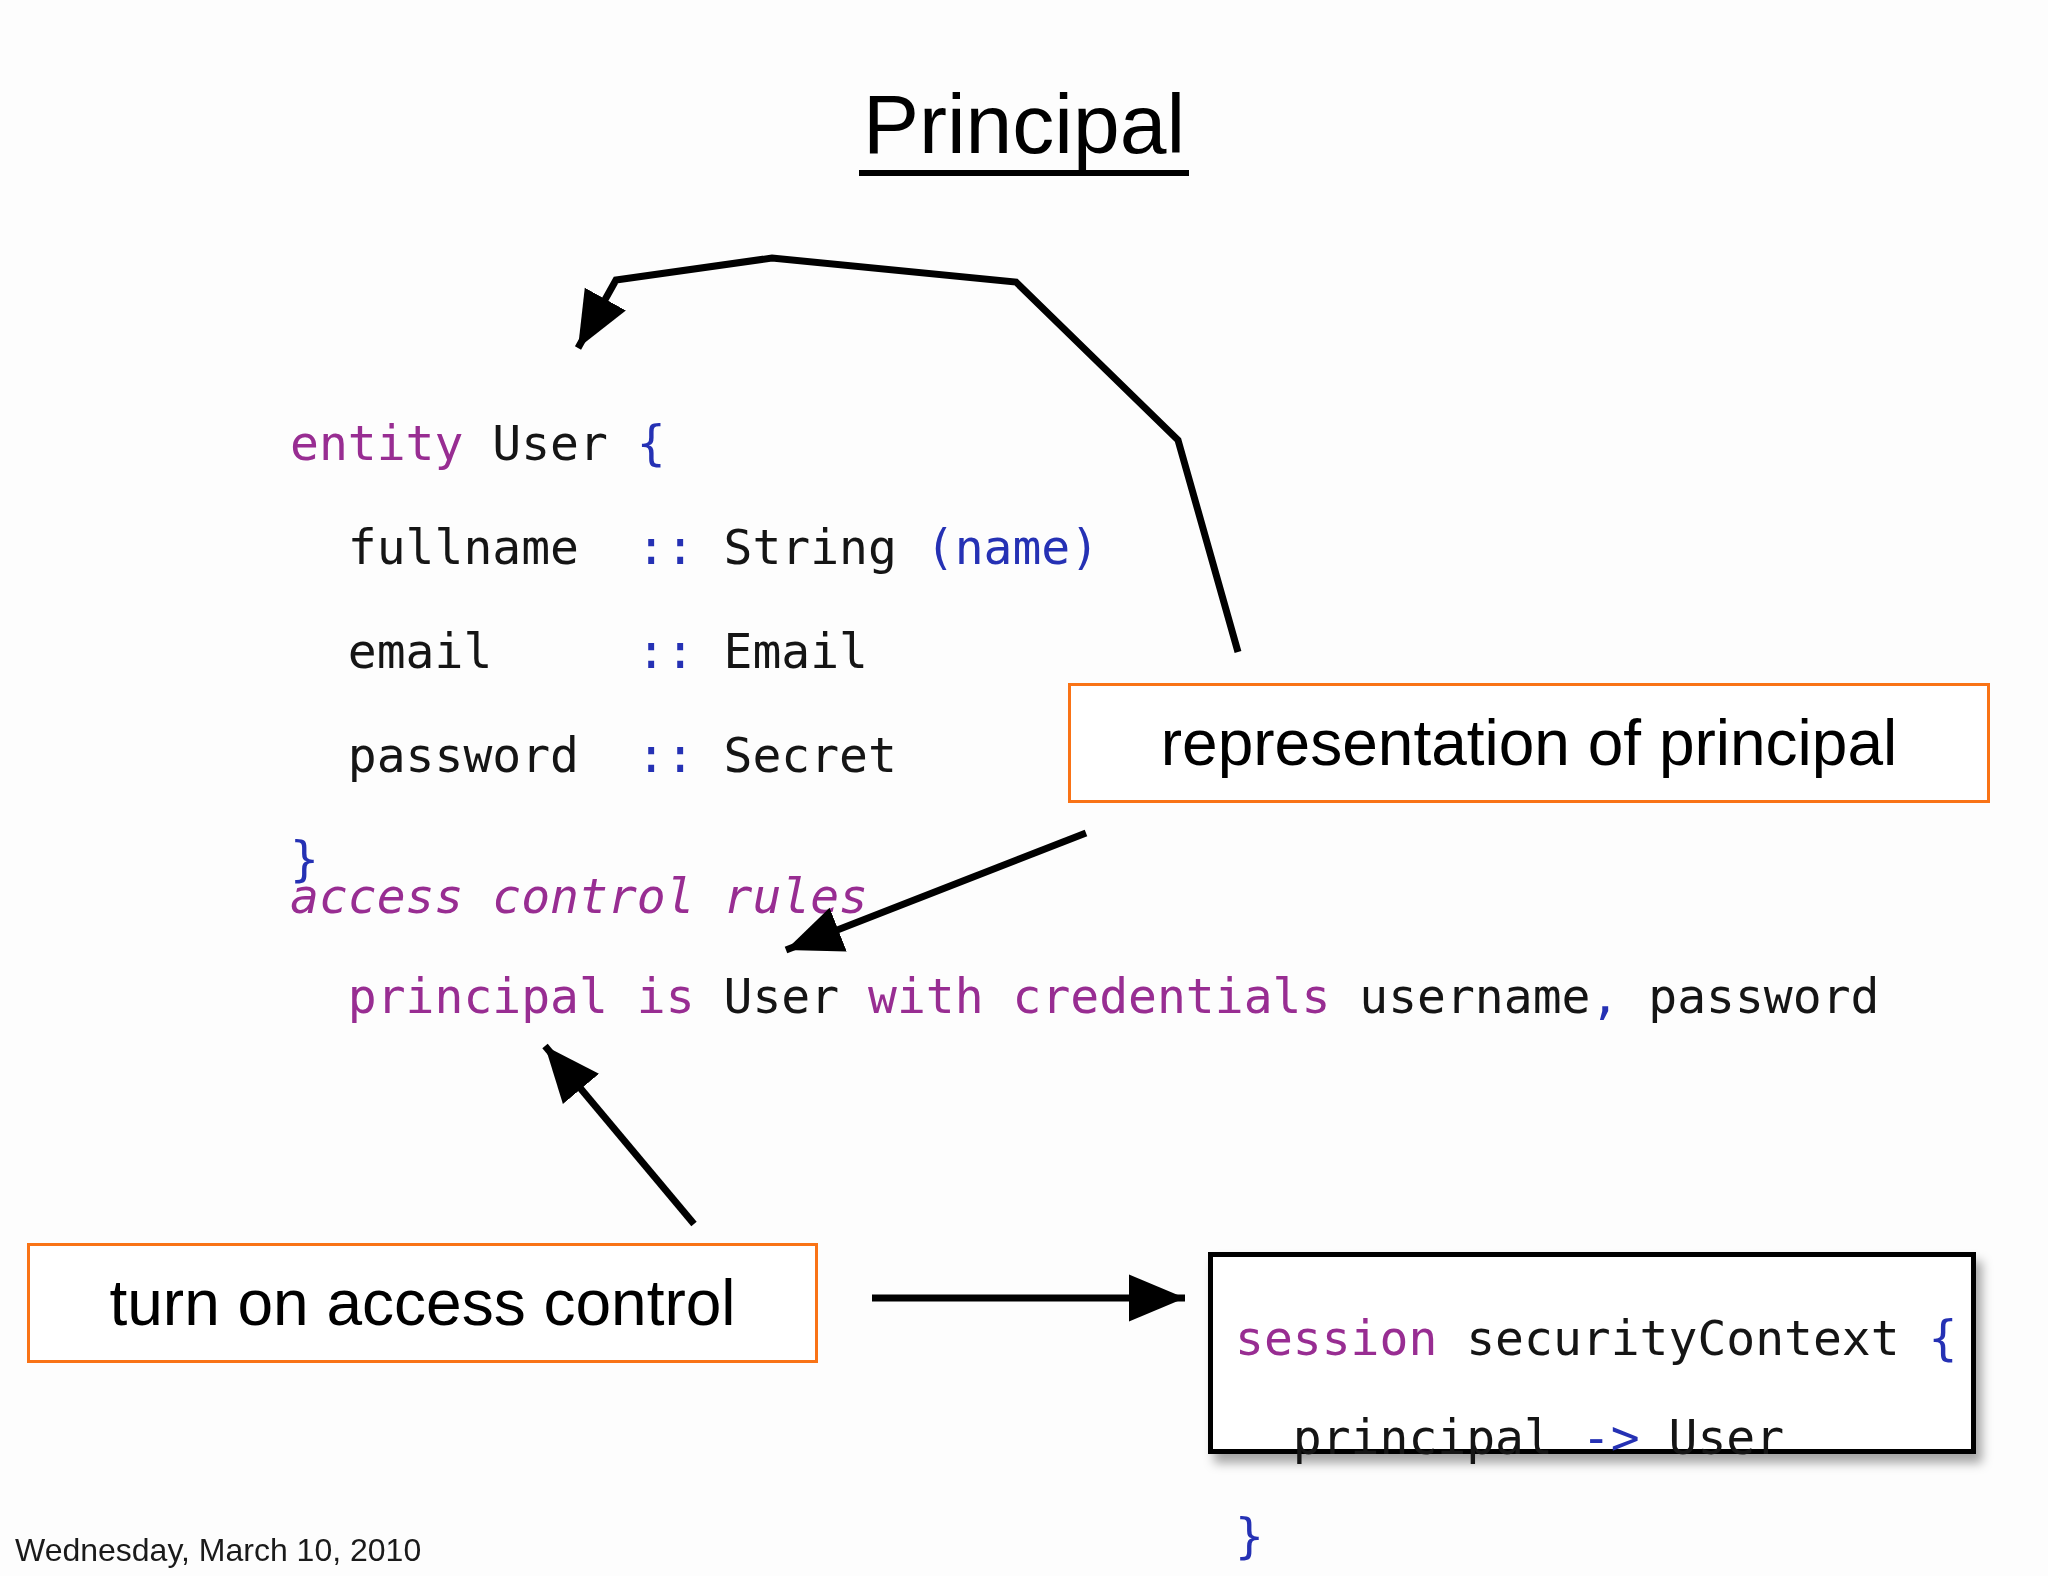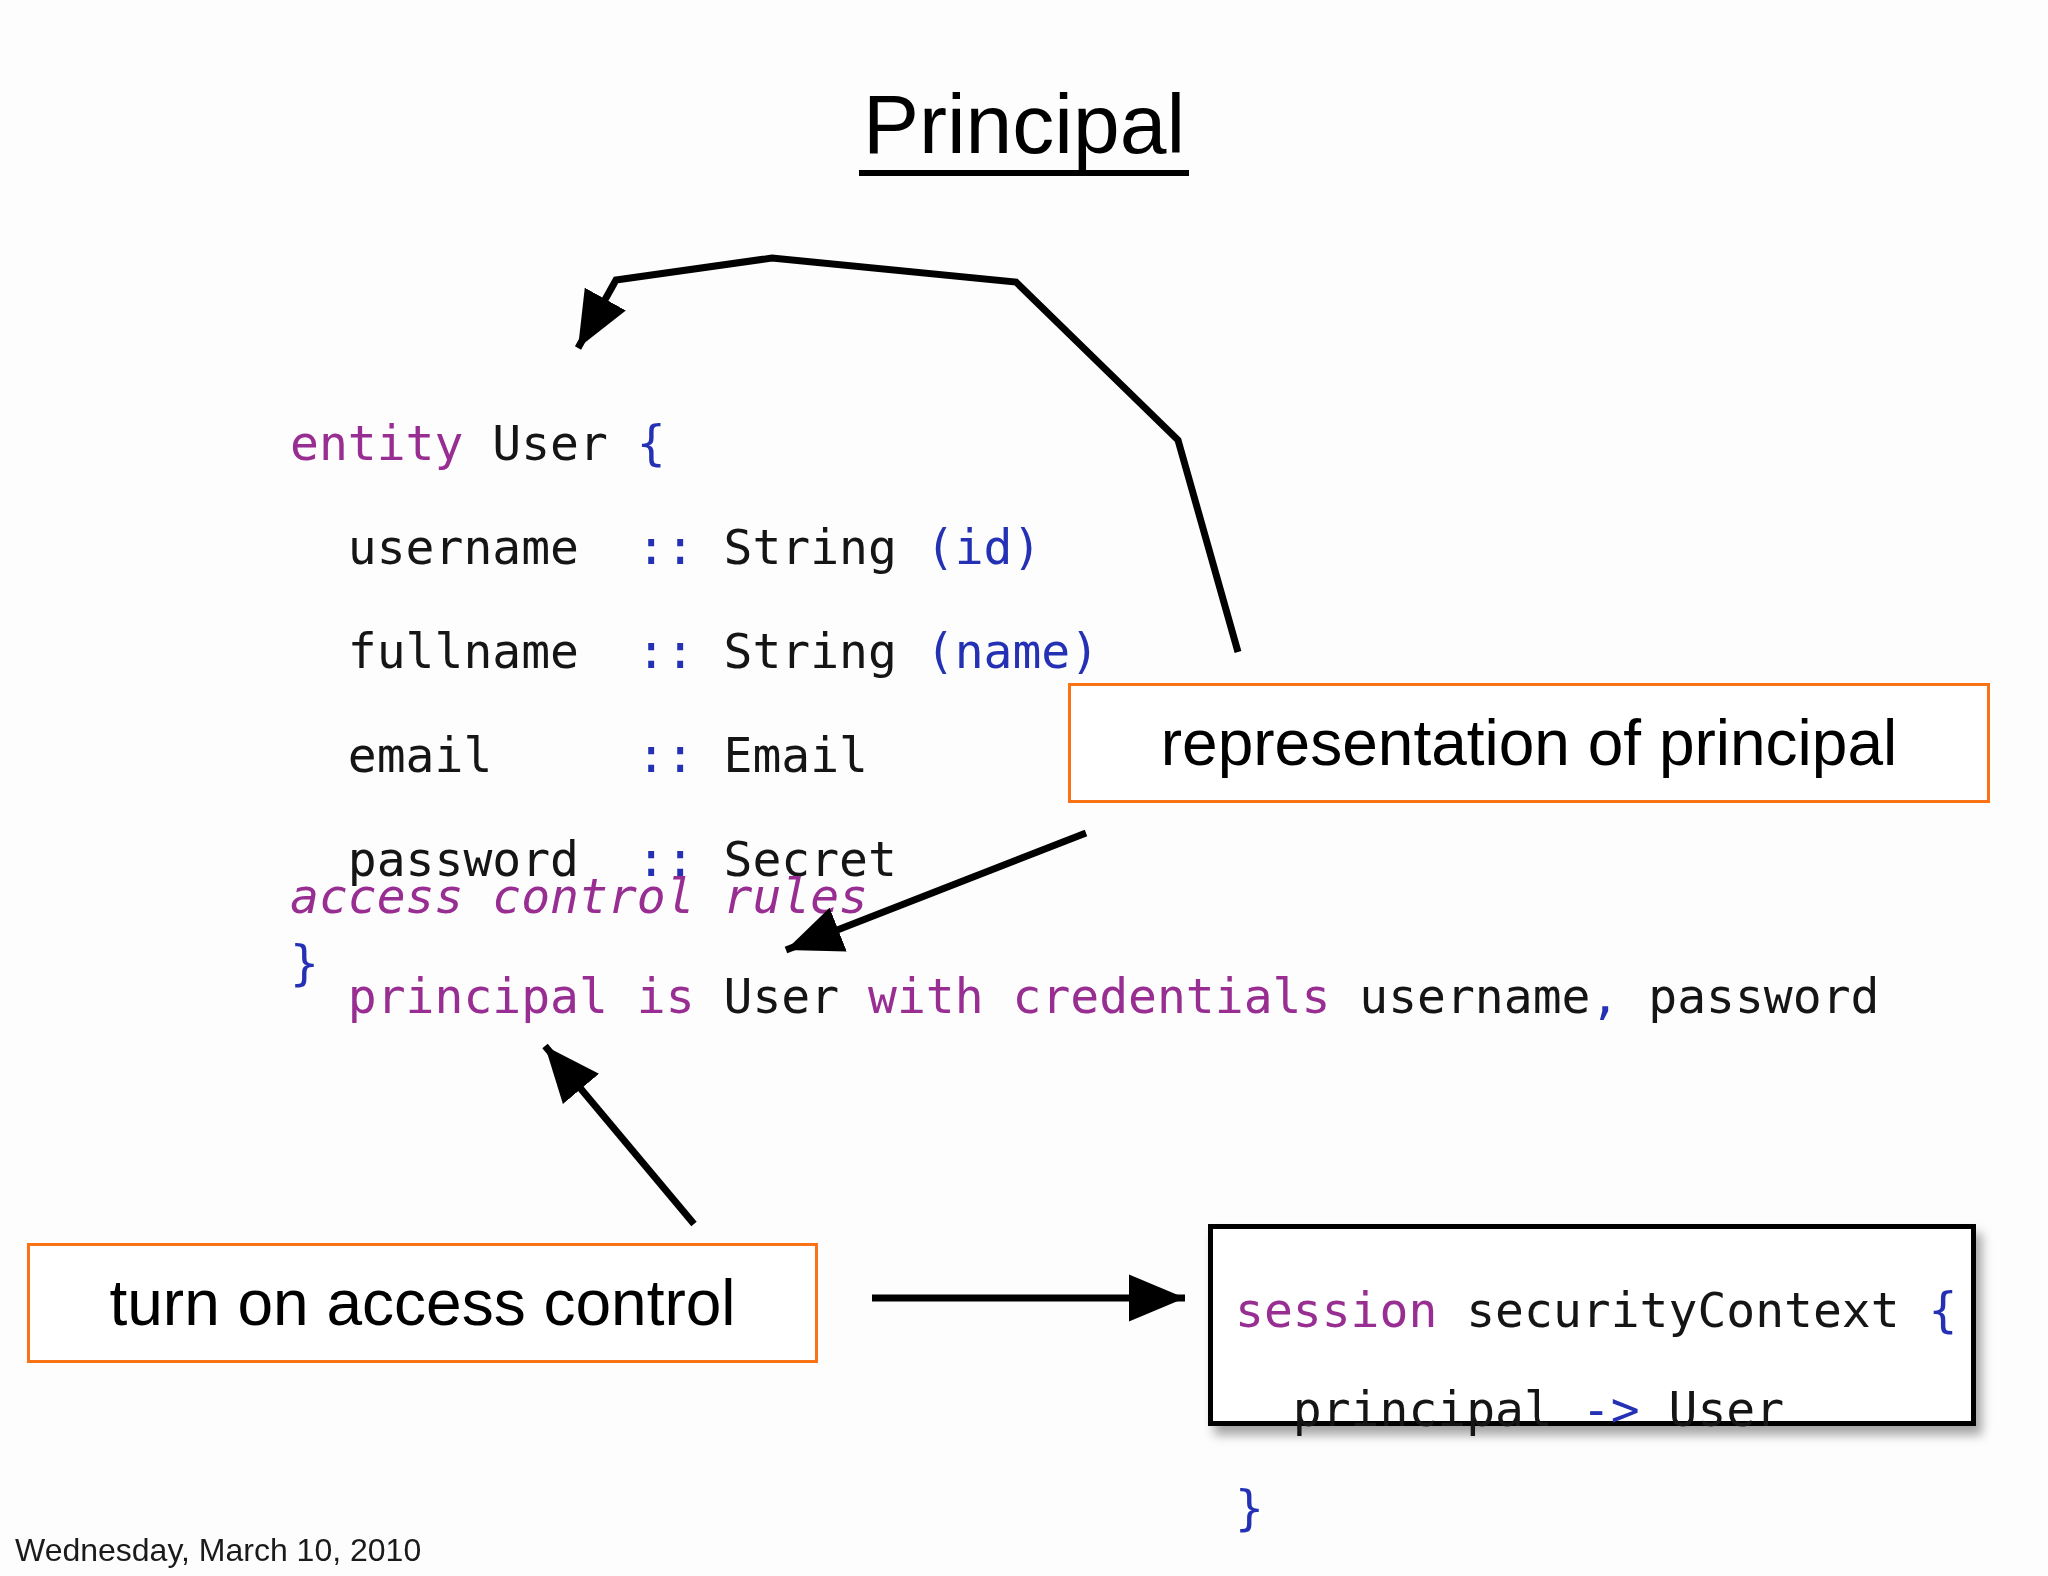--- a/index.html
+++ b/index.html
@@ -24,21 +24,21 @@
   #principal-rule { left:290px; top:925px; }
 
   
   .label-box { position:absolute; border:3px solid #f97316; background:#fff;
                display:flex; align-items:center; justify-content:center; z-index:2; }
   .label-box .label-text { font-size:64px; color:#000; white-space:nowrap; }
   #rep-box { left:1068px; top:683px; width:922px; height:120px; }
   #turnon-box { left:27px; top:1243px; width:791px; height:120px;justify-content:center; }
 
   
-  #session-box { position:absolute; left:1208px; top:1224px; width:768px; height:202px;
+  #session-box { position:absolute; left:1208px; top:1252px; width:768px; height:202px;
                  border:5px solid #000; background:#fff; padding:12px 0 0 22px;
                  box-shadow:6px 9px 10px rgba(0,0,0,0.35); z-index:2; }
   #session-box .code-line { line-height:60px; }
 
   
   .footer { position:absolute; left:15px; top:1532px; font-size:32px; color:#1a1a1a; z-index:1; }
 
   
   #arrows { position:absolute; left:0; top:0; width:2048px; height:1576px;
             z-index:10; pointer-events:none; }
@@ -46,21 +46,20 @@
 </style>
 </head>
 <body>
 
 <div class="title-row">
   <span class="title">Principal</span>
 </div>
 
 <div class="abs code" id="entity-code">
     <div class="code-line"><span class="tok-kw">entity </span><span class="tok-pl">User </span><span class="tok-sym">{</span></div>
-    <div class="code-line"><span class="tok-pl">  username  </span><span class="tok-sym">::</span><span class="tok-pl"> String </span><span class="tok-sym">(id)</span></div>
     <div class="code-line"><span class="tok-pl">  fullname  </span><span class="tok-sym">::</span><span class="tok-pl"> String </span><span class="tok-sym">(name)</span></div>
     <div class="code-line"><span class="tok-pl">  email     </span><span class="tok-sym">::</span><span class="tok-pl"> Email</span></div>
     <div class="code-line"><span class="tok-pl">  password  </span><span class="tok-sym">::</span><span class="tok-pl"> Secret</span></div>
     <div class="code-line"><span class="tok-sym">}</span></div>
   </div>
 
 <div class="abs code" id="acl-header">
     <div class="code-line"><span class="tok-kw">access control rules</span></div>
   </div>
 

